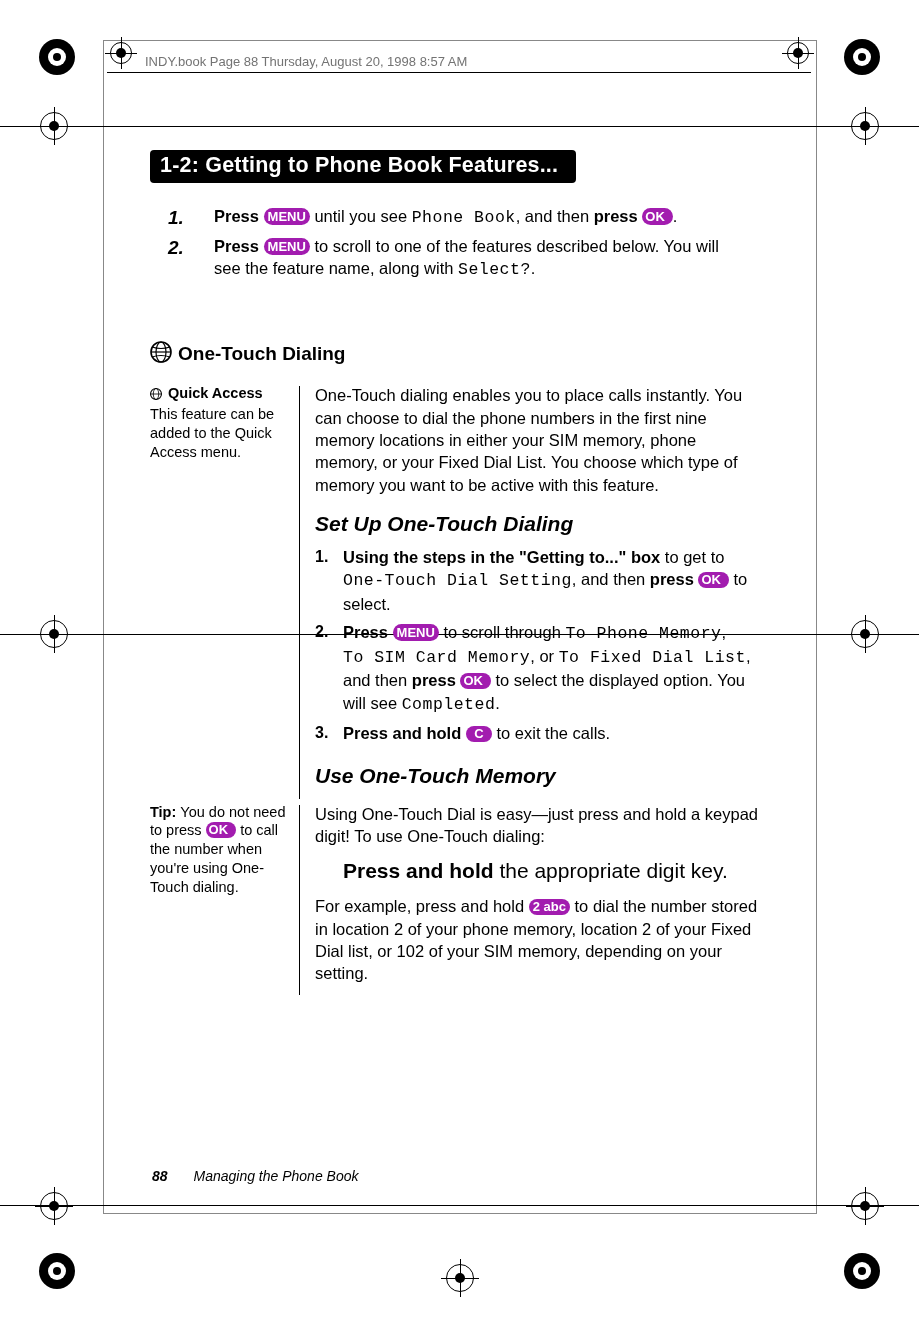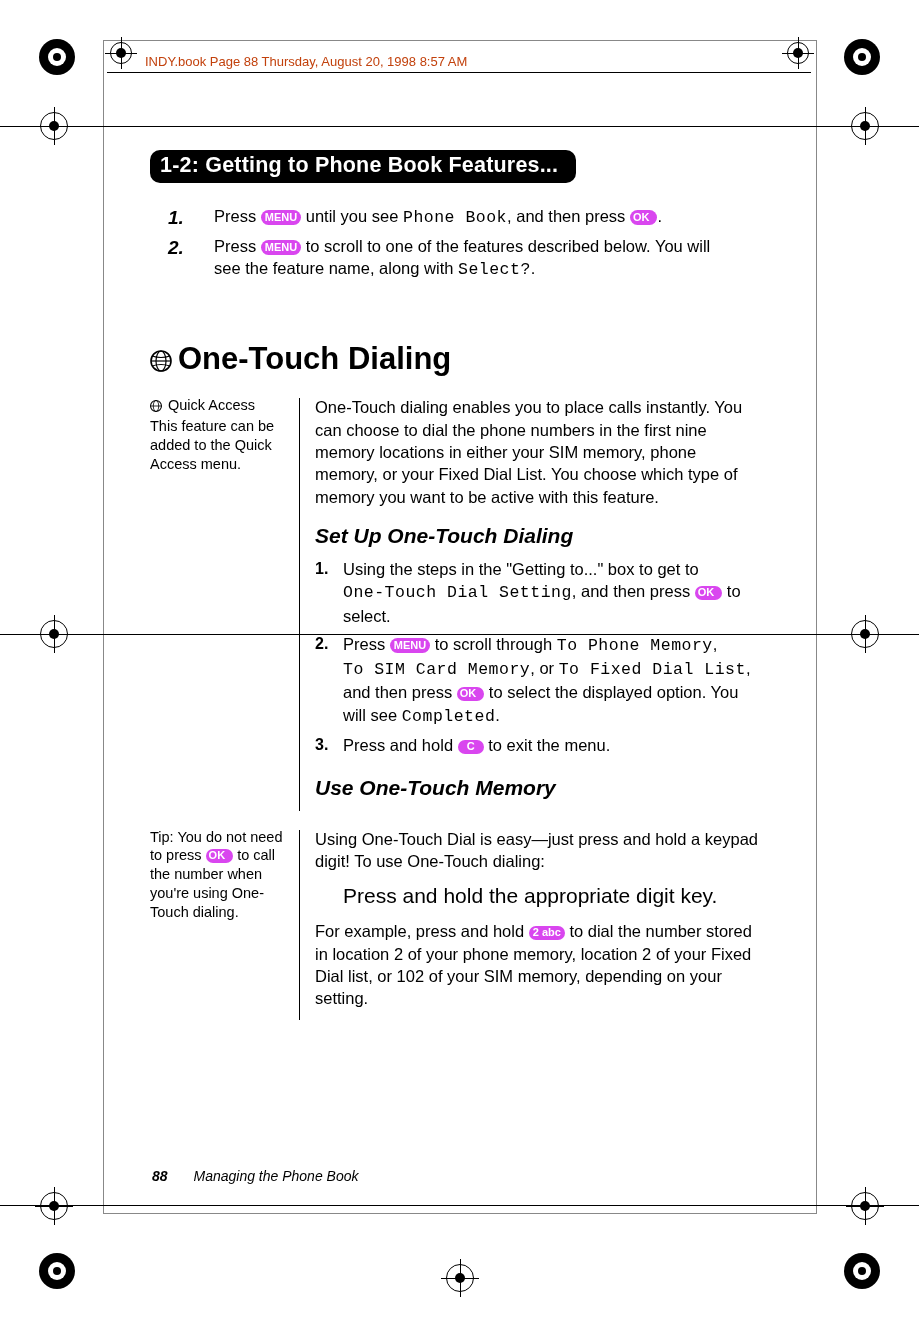--- a/index.html
+++ b/index.html
@@ -52,21 +52,21 @@
     height: 1174px;
     border: 0.5px solid #888;
     box-sizing: border-box;
   }
 
   .running-head {
     position: absolute;
     left: 145px;
     top: 54px;
     font-size: 13px;
-    color: #c2410c;
+    color: #737373;
   }
   .running-head-underline {
     position: absolute;
     left: 107px;
     top: 72px;
     width: 704px;
     height: 1px;
     background: #000;
   }
 
@@ -79,21 +79,21 @@
   }
 
   
   .section-bar {
     display: inline-block;
     background: #000;
     color: #fff;
     font-family: Arial, Helvetica, sans-serif;
     font-weight: 900;
     font-size: 21.5px;
-    border-radius: 10px;
+    border-radius: 4px;
     padding: 4px 18px 5px 10px;
     line-height: 1.1;
     letter-spacing: 0.2px;
   }
 
   .steps-box {
     margin-top: 12px;
     padding: 4px 20px 14px 64px;
     font-size: 16.5px;
     line-height: 1.35;
@@ -103,23 +103,23 @@
     position: absolute;
     left: -46px;
     top: 0;
     font-weight: bold;
     font-style: italic;
     font-size: 19px;
   }
 
   .pill {
     display: inline-block;
-    background: #d946ef;
+    background: #a21caf;
     color: #fff;
-    font-size: 11px;
+    font-size: 13px;
     font-weight: bold;
     border-radius: 10px;
     padding: 1.5px 4px 2px;
     line-height: 1;
     vertical-align: 1px;
     min-width: 14px;
     text-align: center;
   }
   .pill.ok { padding-left:3px; padding-right:8px; }
   .pill.c  { padding: 1px 6px 2px; }
@@ -133,21 +133,21 @@
   .globe-icon {
     display: inline-block;
     vertical-align: -3px;
     margin-right: 6px;
   }
 
   h2.feature {
     margin: 40px 0 10px 0;
     font-family: Arial, Helvetica, sans-serif;
     font-weight: 900;
-    font-size: 31px;
+    font-size: 19px;
   }
 
   .two-col {
     display: flex;
     align-items: flex-start;
     gap: 1px;
     margin-top: 16px;
   }
   .sidecol {
     width: 140px;
@@ -198,21 +198,21 @@
 
   .footer {
     position: absolute;
     left: 152px;
     bottom: 28px;
     font-size: 14px;
   }
   .footer .pn { font-weight: bold; font-style: italic; margin-right: 22px; }
   .footer .chap { font-style: italic; }
 
-  b { font-weight: normal; text-align: center; }
+  b { font-weight: bold; text-align: center; }
 </style>
 </head>
 <body>
 
 <div class="page-frame"></div>
 
 <div class="running-head">INDY.book  Page 88  Thursday, August 20, 1998  8:57 AM</div>
 <div class="running-head-underline"></div>
 
 <div style="position:absolute;left:38px;top:38px;">
@@ -337,30 +337,30 @@
         </div>
         <div class="step">
           <span class="num">2.</span>
           <b>Press</b>
           <span class="pill">MENU</span><span> to scroll through </span><span class="lcd">To Phone Memory</span><span>, </span><span class="lcd">To SIM Card Memory</span><span>, or </span><span class="lcd">To Fixed Dial List</span><span>, and then </span><b>press</b>
           <span class="pill ok">OK</span><span> to select the displayed option. You will see </span><span class="lcd">Completed</span><span>.</span>
         </div>
         <div class="step">
           <span class="num">3.</span>
           <b>Press and hold</b>
-          <span class="pill c">C</span><span> to exit the menu.</span>
+          <span class="pill c">C</span><span> to exit the calls.</span>
         </div>
       </div>
 
       <h3 class="sub" style="margin-top:18px;">Use One-Touch Memory</h3>
     </div>
   </div>
 
   
-  <div class="two-col" style="margin-top:17px;">
+  <div class="two-col" style="margin-top:4px;">
     <div class="sidecol">
       <b>Tip: </b><span>You do not need to press </span><span class="pill ok">OK</span><span> to call the number when you're using One-Touch dialing.</span>
     </div>
     <div class="vline"></div>
     <div class="maincol">
       <p>Using One-Touch Dial is easy—just press and hold a keypad digit! To use One-Touch dialing:</p>
       <div class="indent-block">
         <b>Press and hold</b><span> the appropriate digit key.</span>
       </div>
       <p>

